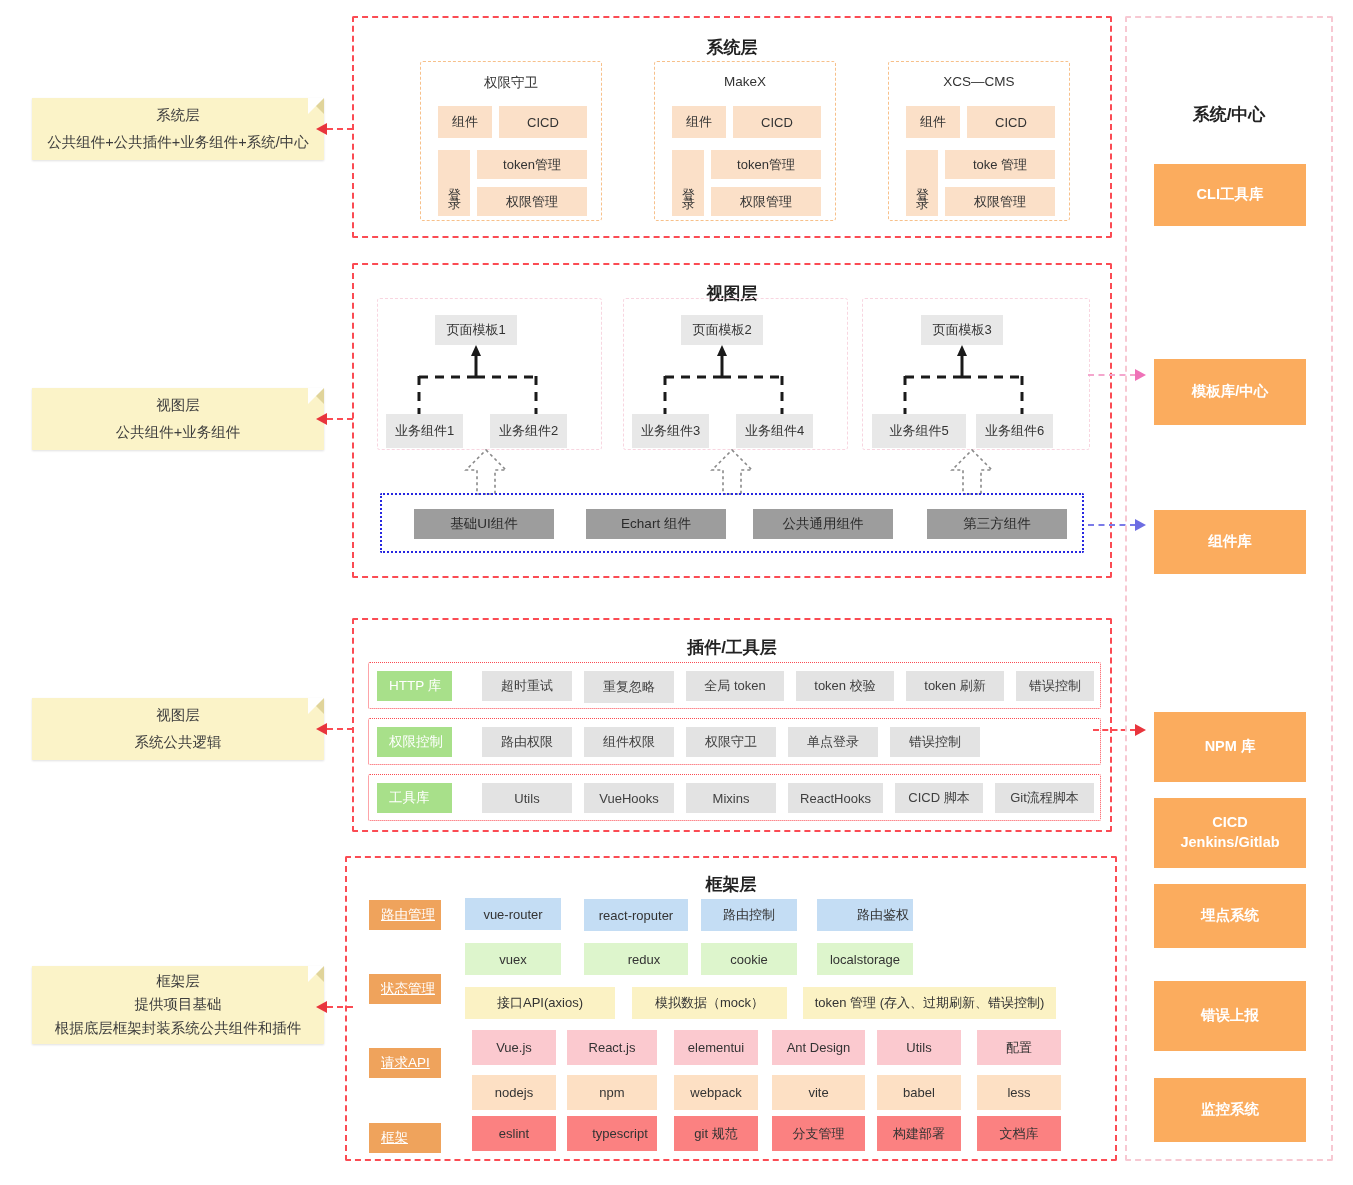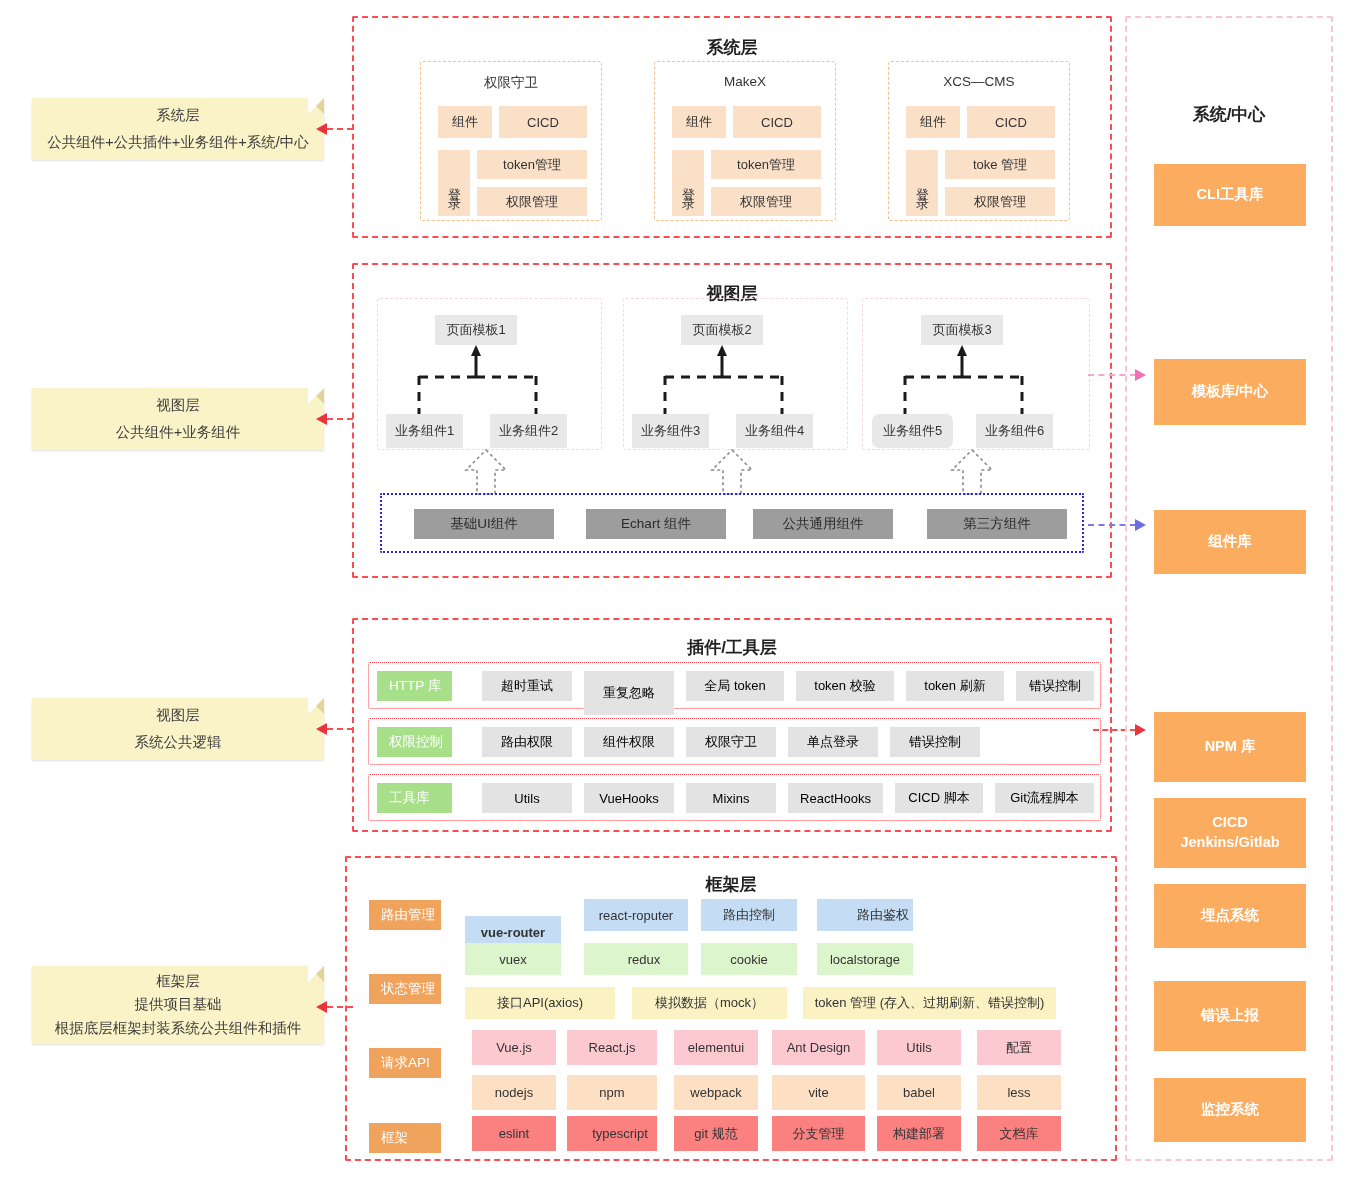--- a/index.html
+++ b/index.html
@@ -92,25 +92,25 @@
     border-radius:2px;
   }
   .tag{
     position:relative;
     display:flex;align-items:center;
     font-size:13.5px;color:#ffffff;
     padding-left:12px;
     box-sizing:border-box;
   }
   .tag.green{background:#a8e08a;}
-  .tag.orange{background:#efa35c;}
+  .tag.orange{background:#efa35c;text-decoration:underline;}
   .chip-lgrey{
     background:#e3e3e3;
     display:flex;align-items:center;justify-content:center;
-    text-align:center;font-size:13px;color:#000000;
+    text-align:center;font-size:13px;color:#404040;
   }
 
   
   .fchip{
     display:flex;align-items:center;justify-content:center;
     text-align:center;font-size:13px;color:#333;
   }
   .c-blue{background:#c4ddf4;}
   .c-green{background:#ddf5cc;}
   .c-yellow{background:#fbf2c4;}
@@ -264,21 +264,21 @@
   <div class="abs view-group" style="left:508px;top:33px;width:228px;height:152px;">
     <div class="abs chip-grey" style="left:58px;top:16px;width:82px;height:30px;">页面模板3</div>
     <svg class="conn" style="left:0;top:46px;" width="228" height="72">
       <line x1="99" y1="32" x2="99" y2="6" stroke="#1a1a1a" stroke-width="3"></line>
       <polygon points="99,0 94,11 104,11" fill="#1a1a1a"></polygon>
       <line x1="99" y1="32" x2="42" y2="32" stroke="#1a1a1a" stroke-width="3" stroke-dasharray="9,7"></line>
       <line x1="99" y1="32" x2="159" y2="32" stroke="#1a1a1a" stroke-width="3" stroke-dasharray="9,7"></line>
       <line x1="42" y1="31" x2="42" y2="70" stroke="#1a1a1a" stroke-width="3" stroke-dasharray="9,7"></line>
       <line x1="159" y1="31" x2="159" y2="70" stroke="#1a1a1a" stroke-width="3" stroke-dasharray="9,7"></line>
     </svg>
-    <div class="abs chip-grey" style="left:9px;top:115px;width:81px;height:34px;border-radius:7px;">业务组件5</div>
+    <div class="abs chip-grey" style="left:9px;top:115px;width:94px;height:34px;">业务组件5</div>
     <div class="abs chip-grey" style="left:113px;top:115px;width:77px;height:34px;">业务组件6</div>
   </div>
 
   <svg class="conn" style="left:110px;top:185px;" width="44" height="44">
     <polygon points="22,0 42,20 31,20 31,44 13,44 13,20 2,20" fill="#ffffff" stroke="#8a8a8a" stroke-width="1.6" stroke-dasharray="3,3"></polygon>
   </svg>
   <svg class="conn" style="left:356px;top:185px;" width="44" height="44">
     <polygon points="22,0 42,20 31,20 31,44 13,44 13,20 2,20" fill="#ffffff" stroke="#8a8a8a" stroke-width="1.6" stroke-dasharray="3,3"></polygon>
   </svg>
   <svg class="conn" style="left:596px;top:185px;" width="44" height="44">
@@ -298,21 +298,21 @@
 
 <div class="abs hline-dash-blue" style="left:1088px;top:524px;width:48px;"></div>
 <div class="abs arrow-right blue" style="left:1135px;top:519px;"></div>
 
 <div class="abs layer" style="left:352px;top:618px;width:760px;height:214px;">
   <div class="abs layer-title" style="left:0;top:16px;width:100%;">插件/工具层</div>
 
   <div class="abs red-dot-row" style="left:14px;top:42px;width:733px;height:47px;">
     <div class="abs tag green" style="left:8px;top:8px;width:75px;height:30px;">HTTP 库</div>
     <div class="abs chip-lgrey" style="left:113px;top:8px;width:90px;height:30px;">超时重试</div>
-    <div class="abs chip-lgrey" style="left:215px;top:8px;width:90px;height:44px;">重复忽略</div>
+    <div class="abs chip-lgrey" style="left:215px;top:8px;width:90px;height:32px;">重复忽略</div>
     <div class="abs chip-lgrey" style="left:317px;top:8px;width:98px;height:30px;">全局 token</div>
     <div class="abs chip-lgrey" style="left:427px;top:8px;width:98px;height:30px;">token 校验</div>
     <div class="abs chip-lgrey" style="left:537px;top:8px;width:98px;height:30px;">token 刷新</div>
     <div class="abs chip-lgrey" style="left:647px;top:8px;width:78px;height:30px;">错误控制</div>
   </div>
 
   <div class="abs red-dot-row" style="left:14px;top:98px;width:733px;height:47px;">
     <div class="abs tag green" style="left:8px;top:8px;width:75px;height:30px;">权限控制</div>
     <div class="abs chip-lgrey" style="left:113px;top:8px;width:90px;height:30px;">路由权限</div>
     <div class="abs chip-lgrey" style="left:215px;top:8px;width:90px;height:30px;">组件权限</div>
@@ -332,21 +332,21 @@
   </div>
 </div>
 
 <div class="abs hline-dash" style="left:1093px;top:729px;width:43px;"></div>
 <div class="abs arrow-right" style="left:1135px;top:724px;"></div>
 
 <div class="abs layer" style="left:345px;top:856px;width:772px;height:305px;">
   <div class="abs layer-title" style="left:0;top:15px;width:100%;">框架层</div>
 
   <div class="abs tag orange" style="left:22px;top:42px;width:72px;height:30px;">路由管理</div>
-  <div class="abs fchip c-blue" style="left:118px;top:58px;width:96px;height:32px;font-weight:bold;">vue-router</div>
+  <div class="abs fchip c-blue" style="left:118px;top:40px;width:96px;height:32px;">vue-router</div>
   <div class="abs fchip c-blue" style="left:237px;top:41px;width:104px;height:32px;">react-roputer</div>
   <div class="abs fchip c-blue" style="left:354px;top:41px;width:96px;height:32px;">路由控制</div>
   <div class="abs fchip c-blue" style="left:470px;top:41px;width:96px;height:32px;padding-left:36px;">路由鉴权</div>
 
   <div class="abs tag orange" style="left:22px;top:86px;width:72px;height:30px;">状态管理</div>
   <div class="abs fchip c-green" style="left:118px;top:85px;width:96px;height:32px;">vuex</div>
   <div class="abs fchip c-green" style="left:237px;top:85px;width:104px;height:32px;padding-left:16px;">redux</div>
   <div class="abs fchip c-green" style="left:354px;top:85px;width:96px;height:32px;">cookie</div>
   <div class="abs fchip c-green" style="left:470px;top:85px;width:96px;height:32px;">localstorage</div>
 

